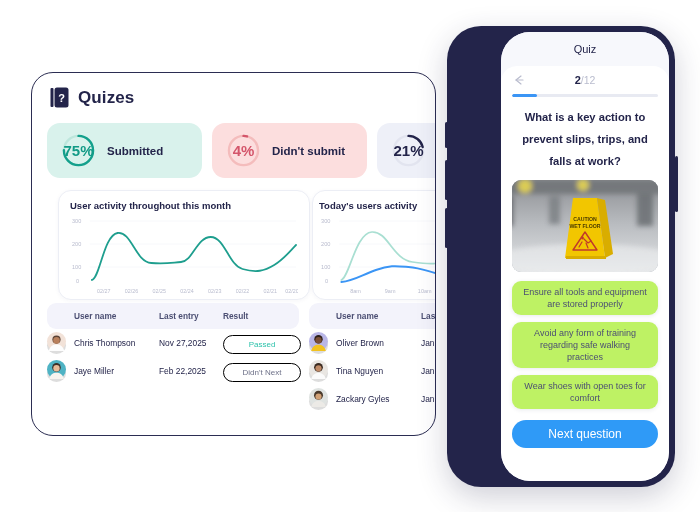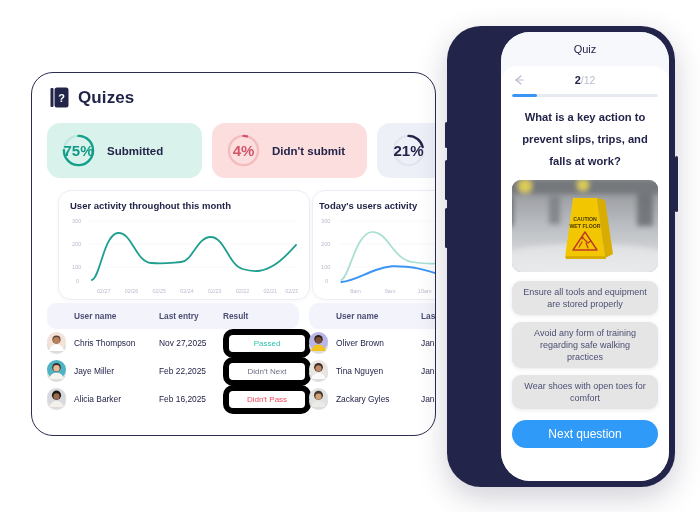--- a/index.html
+++ b/index.html
@@ -79,21 +79,21 @@
   .trow{height:28px;display:flex;align-items:center;}
   .avatar{
     width:19px;height:19px;border-radius:50%;flex:none;overflow:hidden;
     position:relative;background:#ddd;
   }
   .uname{font-size:8.4px;color:#23244a;font-weight:400;white-space:nowrap;}
   .entry{font-size:8.4px;color:#23244a;white-space:nowrap;}
   .badge{
     display:inline-flex;align-items:center;justify-content:center;
     height:17px;min-width:58px;padding:0 9px;border-radius:10px;
-    border:6px solid #000000;background:#fff;
+    border:1px solid #000000;background:#fff;
     font-size:8px;font-weight:400;white-space:nowrap;
   }
   .badge.pass{color:#2ec2ab;}
   .badge.none{color:#6d7088;}
   .badge.fail{color:#f2495c;}
 
   
   .t1 .c-av{width:27px;}
   .t1 .c-nm{width:85px;}
   .t1 .c-en{width:64px;}
@@ -145,21 +145,21 @@
   .qtext{
     font-size:11.2px;line-height:22px;font-weight:700;color:#23244a;
     text-align:center;margin:0 4px 8px 4px;
   }
   .qimage{
     width:100%;height:92px;border-radius:9px;overflow:hidden;position:relative;
     background:#9aa0ab;
   }
   .opts{margin-top:9px;display:flex;flex-direction:column;gap:7px;}
   .opt{
-    background:#e5e5e5;border-radius:9px;min-height:30px;
+    background:#bef264;border-radius:9px;min-height:30px;
     display:flex;align-items:center;justify-content:center;text-align:center;
     padding:5px 10px;box-sizing:border-box;
     box-shadow:0 1px 4px rgba(40,45,90,.10);
     font-size:9px;line-height:12px;color:#4c4f73;
   }
   .next-btn{
     margin-top:11px;height:28px;border-radius:15px;background:#2f9af7;
     display:flex;align-items:center;justify-content:center;
     color:#ffffff;font-size:12px;border:none;width:100%;
   }
@@ -323,37 +323,20 @@
                 </svg>
               </span>
             </span>
             <span class="uname c-nm">Jaye Miller</span>
             <span class="entry c-en">Feb 22,2025</span>
             <span class="c-rs">
               <span class="badge none">Didn't Next</span>
             </span>
           </div>
 
-          <div class="trow">
-            <span class="c-av">
-              <span class="avatar">
-                <svg viewBox="0 0 19 19" width="19" height="19">
-                  <circle cx="9.5" cy="9.5" r="9.5" fill="#d7d9de"></circle>
-                  <circle cx="9.5" cy="7.2" r="4.6" fill="#241a14"></circle>
-                  <circle cx="9.5" cy="8.4" r="3.1" fill="#9c6a4e"></circle>
-                  <path d="M2.4,19 C3.2,14.8 6.3,13 9.5,13 C12.7,13 15.8,14.8 16.6,19 Z" fill="#f4f0ea"></path>
-                </svg>
-              </span>
-            </span>
-            <span class="uname c-nm">Alicia Barker</span>
-            <span class="entry c-en">Feb 16,2025</span>
-            <span class="c-rs">
-              <span class="badge fail">Didn't Pass</span>
-            </span>
-          </div>
         </div>
 
         <div class="table-wrap t2">
           <div class="thead">
             <span class="th c-av"></span>
             <span class="th c-nm">User name</span>
             <span class="th c-en">Last entry</span>
           </div>
 
           <div class="trow">

